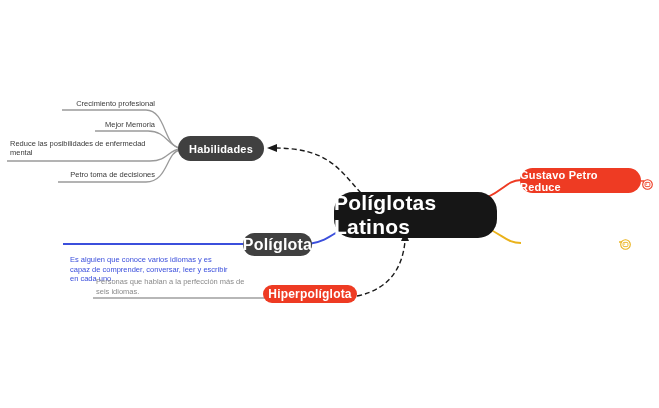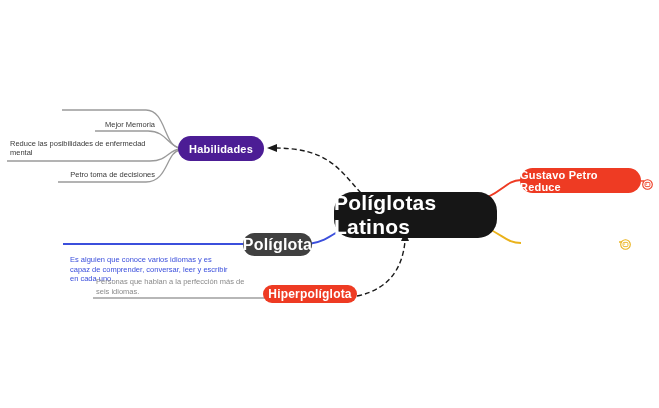--- a/index.html
+++ b/index.html
@@ -3,21 +3,21 @@
 <meta charset="utf-8">
 <style>
   html,body{margin:0;padding:0;background:#ffffff;}
   body{font-family:"Liberation Sans","DejaVu Sans",sans-serif;}
   #canvas{position:relative;width:659px;height:408px;background:#ffffff;overflow:hidden;}
   #wires{position:absolute;left:0;top:0;z-index:1;}
 
   .node{position:absolute;z-index:3;display:flex;align-items:center;justify-content:center;
         border-radius:50px;font-weight:bold;color:#ffffff;letter-spacing:.2px;cursor:default;}
   .node-root{left:334px;top:192px;width:163px;height:46px;background:#161616;font-size:21px;border-radius:19px;}
-  .node-habilidades{left:178px;top:136px;width:86px;height:25px;background:#4c1d95;font-size:11px;}
+  .node-habilidades{left:178px;top:136px;width:86px;height:25px;background:#404040;font-size:11px;}
   .node-poliglota{left:243px;top:233px;width:69px;height:23px;background:#404040;font-size:16px;}
   .node-hiperpoliglota{left:263px;top:285px;width:94px;height:18px;background:#ee3b23;font-size:12px;}
   .node-gustavo{left:520px;top:168px;width:121px;height:25px;background:#ee3b23;font-size:11px;}
   .node-penelope{left:521px;top:230px;width:98px;height:25px;background:#eab21b;font-size:11px;color:#1f1f1f;}
 
   .leaf-label{position:absolute;z-index:2;font-size:7.5px;color:#3a3a3a;line-height:9px;}
   .leaf-right{text-align:right;left:20px;width:135px;}
   .leaf-1{top:99px;}
   .leaf-2{top:120px;}
   .leaf-3{left:10px;top:139px;width:150px;text-align:left;}
@@ -60,20 +60,21 @@
       <polygon points="405,232 401,241 409,241" fill="#1a1a1a"></polygon>
     </g>
 
     <path d="M486,198 C506,189 506,181 521,180" stroke="#ee3b23" stroke-width="1.9" fill="none"></path>
     <path d="M641,181 H644" stroke="#ee3b23" stroke-width="1.4" fill="none"></path>
 
     <path d="M485,227 C505,236 507,243 521,243" stroke="#eab21b" stroke-width="1.9" fill="none"></path>
     <path d="M619,242 H622" stroke="#eab21b" stroke-width="1.4" fill="none"></path>
   </svg>
 
+  <div class="leaf-label leaf-right leaf-1">Crecimiento profesional</div>
   <div class="leaf-label leaf-right leaf-2">Mejor Memoria</div>
   <div class="leaf-label leaf-3">Reduce las posibilidades de enfermedad mental</div>
   <div class="leaf-label leaf-right leaf-4">Petro toma de decisiones</div>
 
   <div class="desc desc-poliglota">Es alguien que conoce varios idiomas y es capaz de comprender, conversar, leer y escribir en cada uno.</div>
   <div class="desc desc-hiper">Personas que hablan a la perfección más de seis idiomas.</div>
 
   <div class="node node-habilidades">
     <span>Habilidades</span>
   </div>

